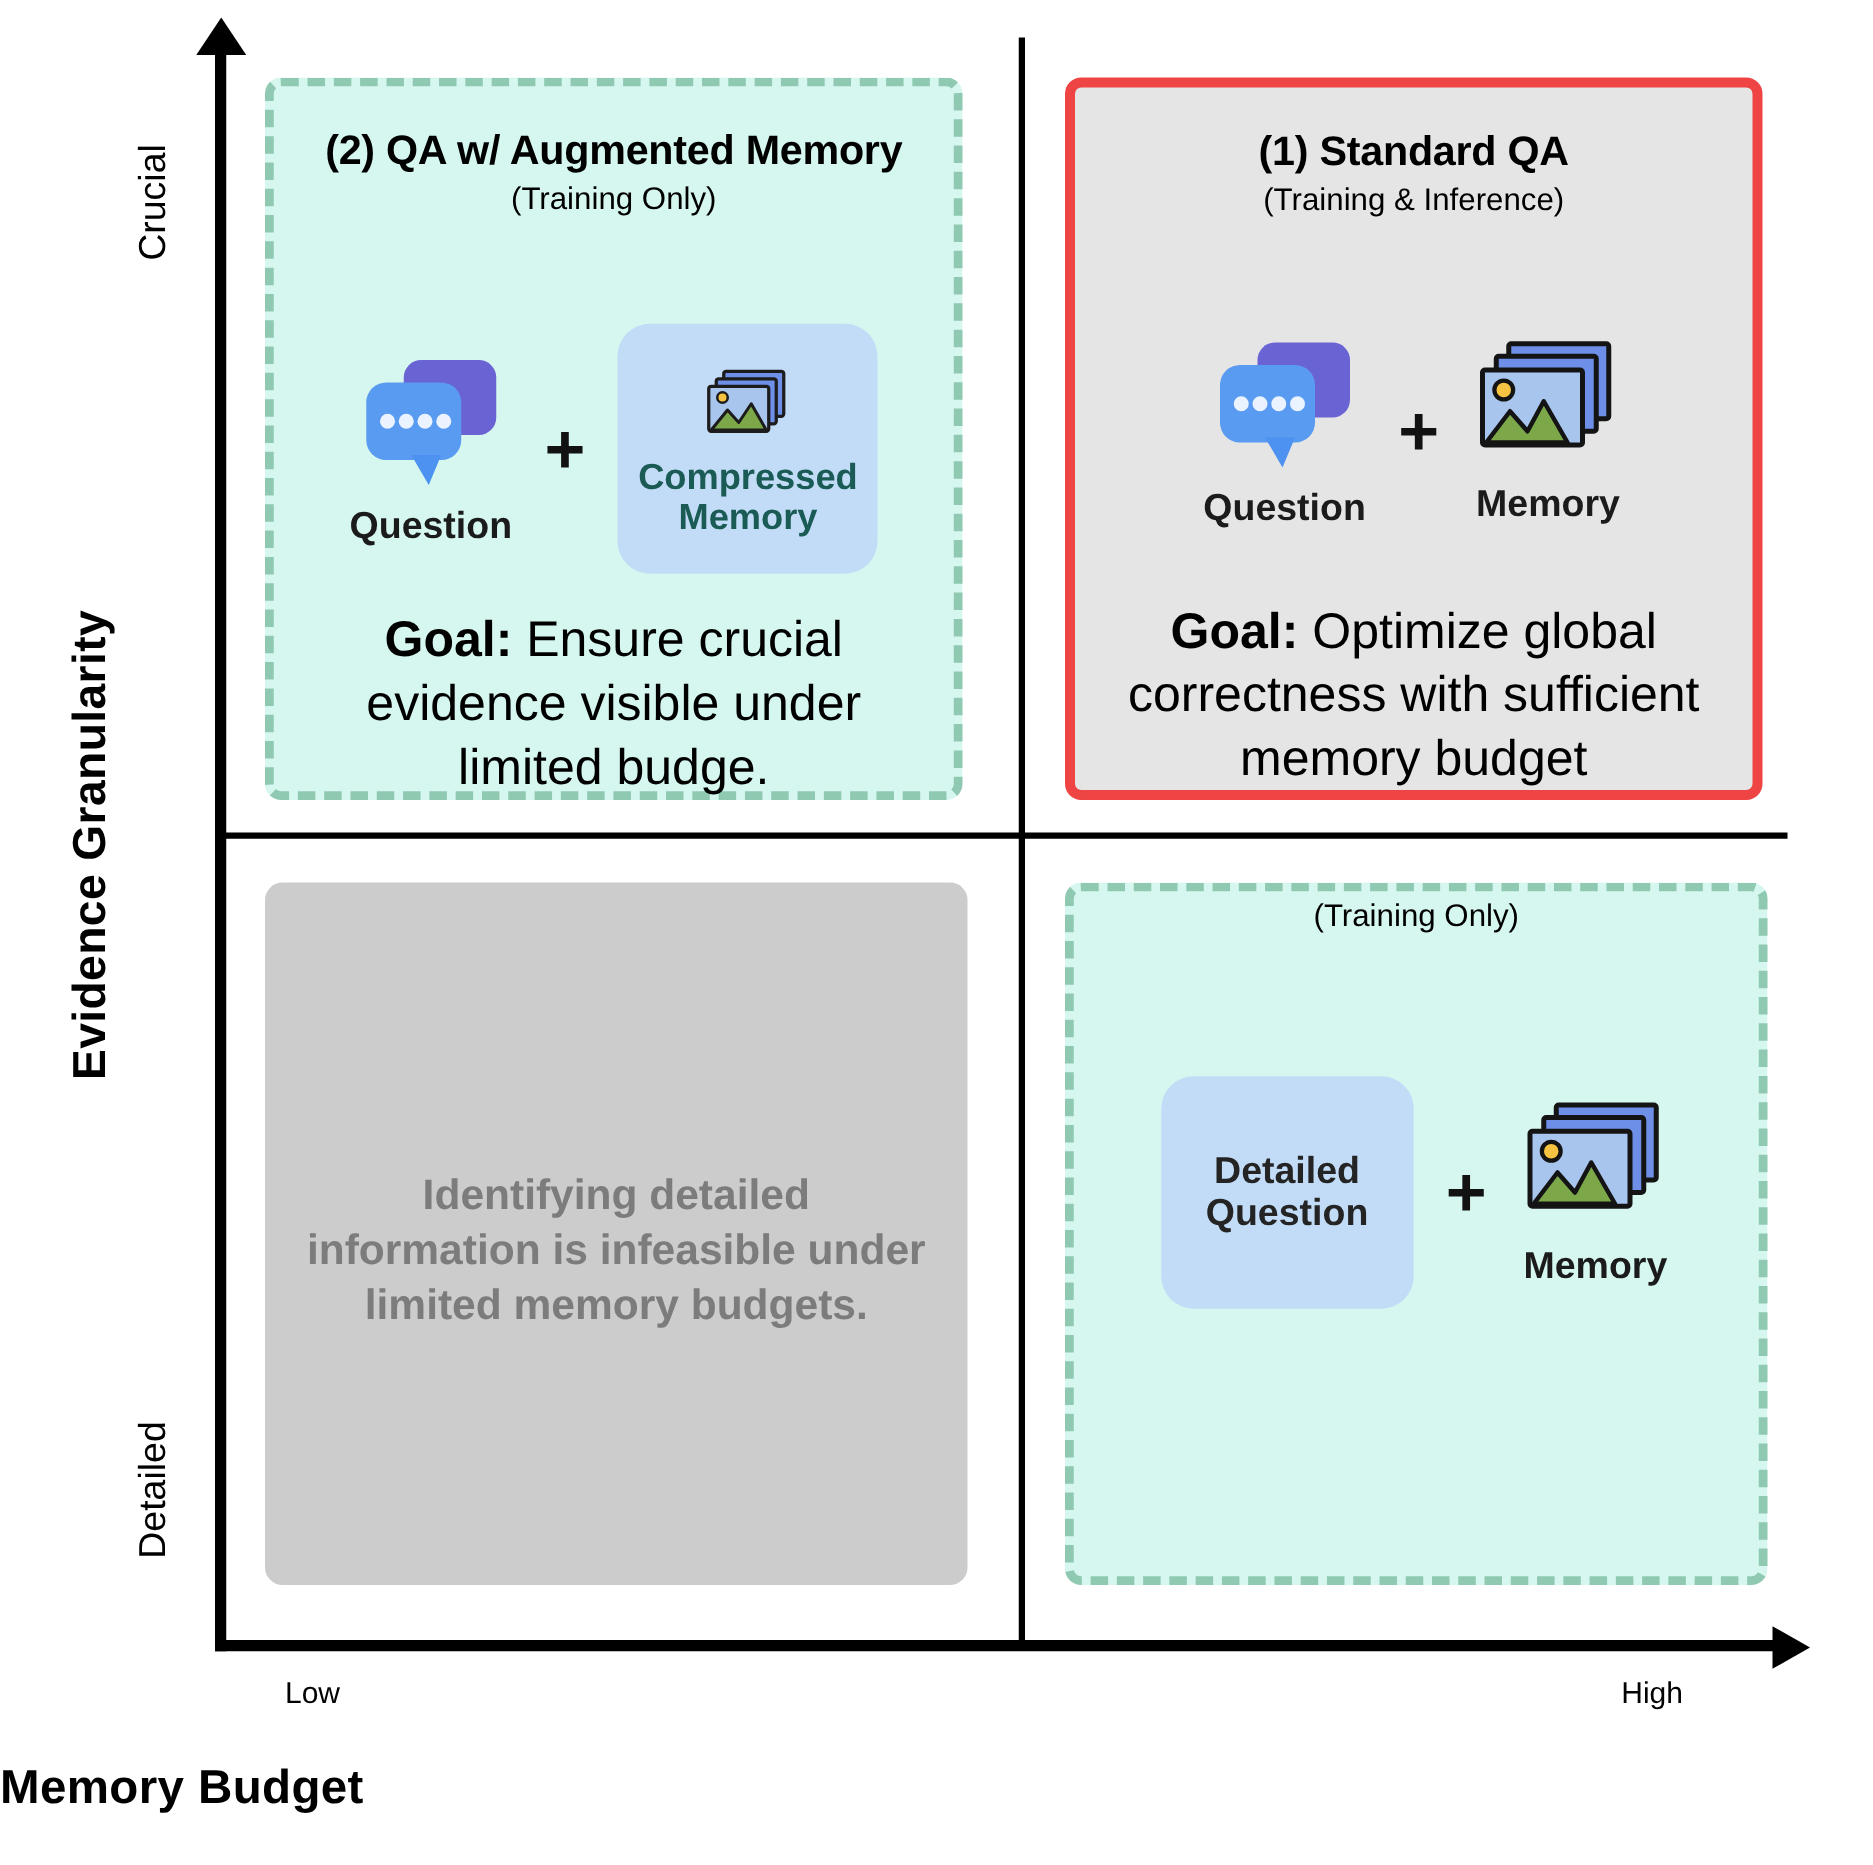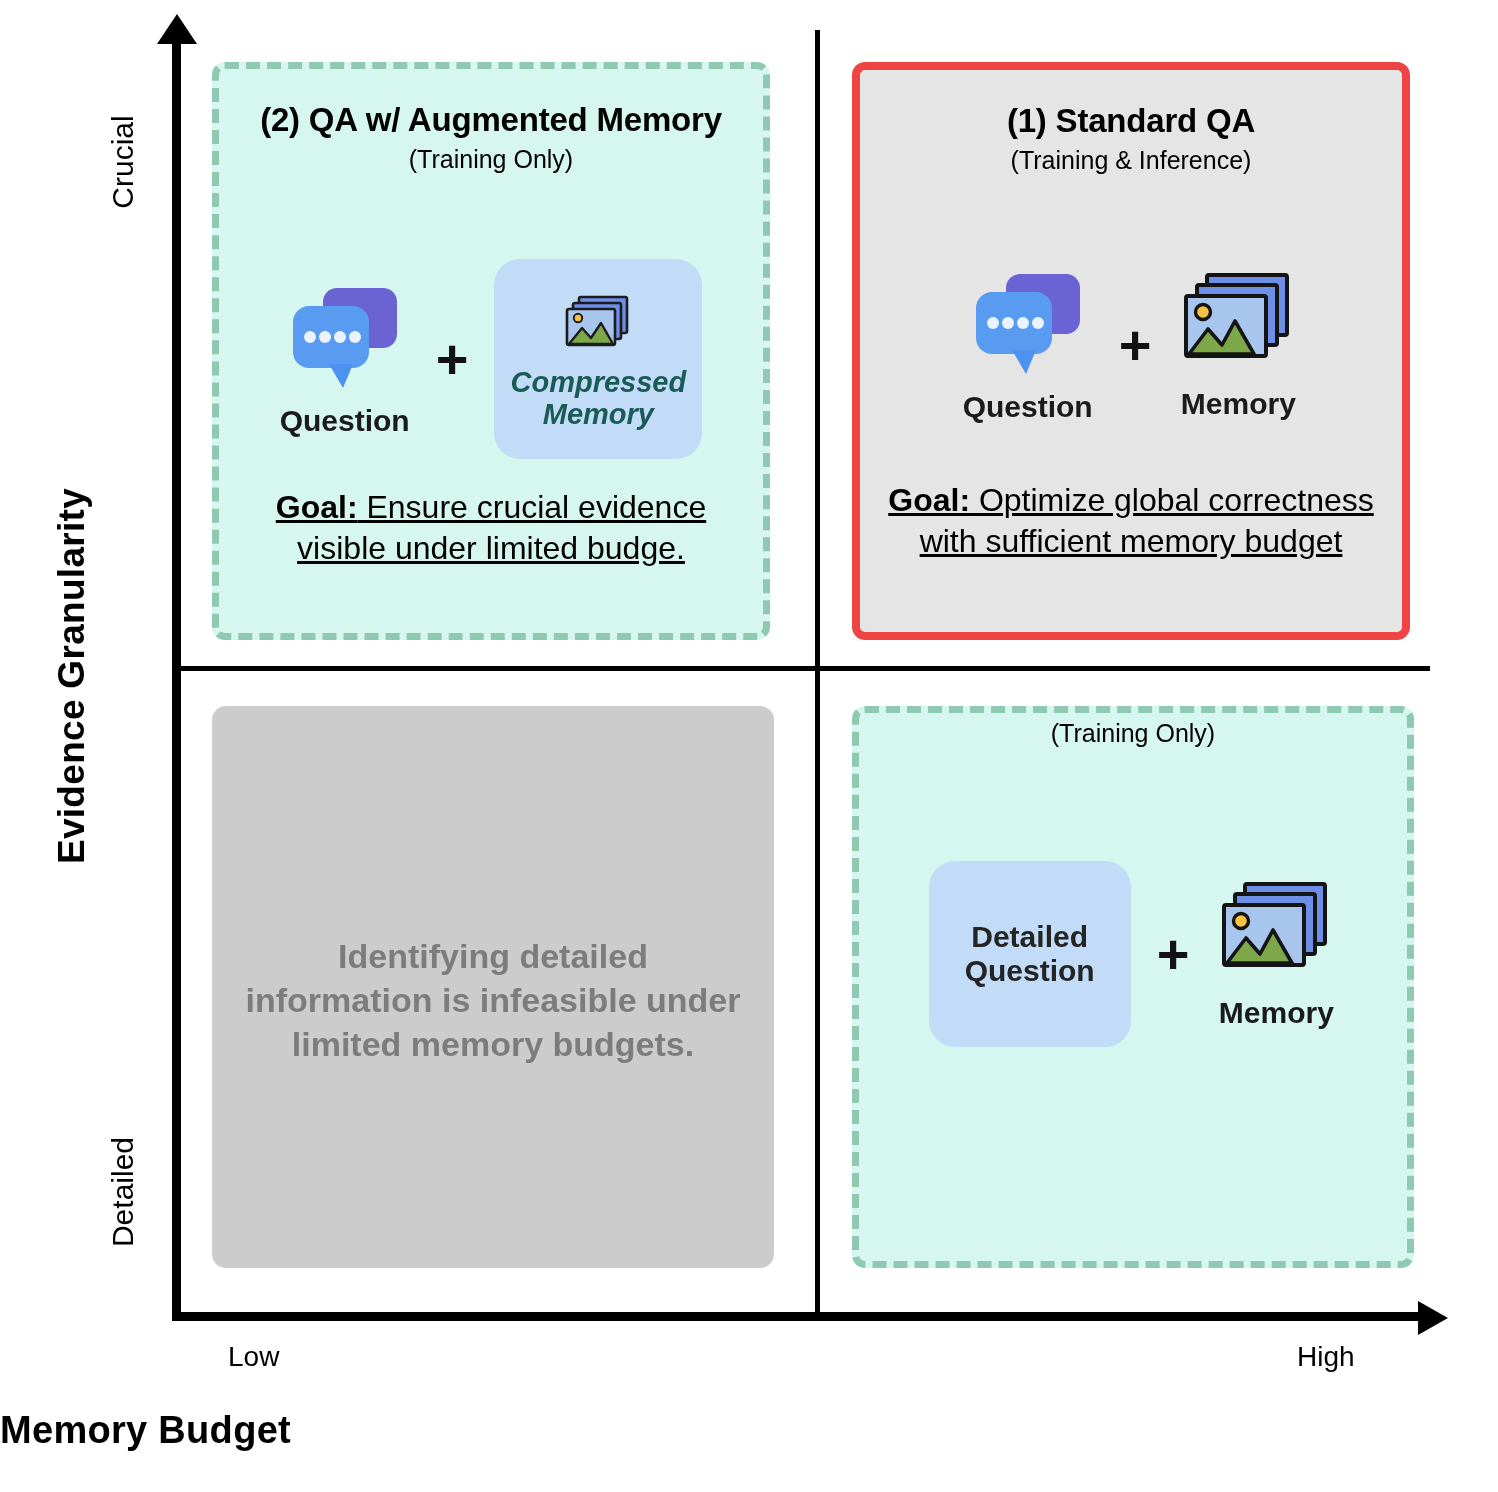--- a/index.html
+++ b/index.html
@@ -28,21 +28,21 @@
     transform:rotate(-90deg);transform-origin:center center;
     font-size:37px;font-weight:bold;letter-spacing:.3px;
   }
   .ytick{
     position:absolute;font-size:30px;font-weight:normal;white-space:nowrap;
     transform:rotate(-90deg);transform-origin:center center;
   }
   .ytick.crucial{left:53px;top:145px;width:140px;text-align:center;}
   .ytick.detailed{left:38px;top:1175px;width:170px;text-align:center;}
 
-  .xtick{position:absolute;font-size:28px;top:1341px;}
+  .xtick{position:absolute;font-size:24px;top:1341px;}
   .xtick.low{left:228px;}
   .xtick.high{left:1297px;}
   .xlabel{position:absolute;left:0;top:1409px;width:1498px;
     font-size:38px;font-weight:bold;letter-spacing:.3px;}
 
   
   .card{position:absolute;box-sizing:border-box;border-radius:13px;}
   .card.dashed{
     background:#d6f7ef;border:7px dashed #8fc9b2;
   }
@@ -58,21 +58,21 @@
 
   .card-title{
     text-align:center;font-size:33px;font-weight:bold;line-height:1.15;
     margin:26px 10px 0 10px;letter-spacing:-.2px;
   }
   #card-q2 .card-title,#card-q1 .card-title{margin-top:32px;}
   .card-sub{
     text-align:center;font-size:25px;font-weight:normal;line-height:1.15;margin-top:6px;
   }
   .goal{
-    position:absolute;left:22px;right:22px;text-align:center;font-size:32px;line-height:1.28;text-decoration:underline;
+    position:absolute;left:22px;right:22px;text-align:center;font-size:40px;line-height:1.28;
   }
   .goal b{font-weight:bold;}
 
   
   .row{display:flex;align-items:center;justify-content:center;gap:22px;}
   #row-q2{position:absolute;left:0;right:0;top:190px;}
   #row-q1{position:absolute;left:0;right:0;top:196px;}
   #row-q3{position:absolute;left:0;right:0;top:148px;}
 
   .item{display:flex;flex-direction:column;align-items:center;}
@@ -80,21 +80,21 @@
     font-size:30px;font-weight:bold;text-align:center;line-height:1.12;margin-top:12px;
     color:#1b1b1b;
   }
   .plus{font-size:56px;font-weight:bold;line-height:1;color:#121212;padding:0 4px;}
 
   .chip{
     background:#c2dcf7;border-radius:26px;
     display:flex;flex-direction:column;align-items:center;justify-content:center;
   }
   #chip-compressed{width:208px;height:196px;padding-top:4px;}
-  #chip-compressed .item-label{color:#1a5b55;font-size:29px;margin-top:10px;font-style:italic;}
+  #chip-compressed .item-label{color:#1a5b55;font-size:29px;margin-top:10px;}
   #chip-detailed{width:202px;height:186px;}
   #chip-detailed .item-label{margin-top:0;font-size:30px;color:#242424;}
 
   .gray-text{
     position:absolute;left:30px;right:30px;top:228px;text-align:center;
     font-size:34px;font-weight:bold;line-height:1.3;color:#7c7c7c;
   }
 
   svg{display:block;}
 </style>

